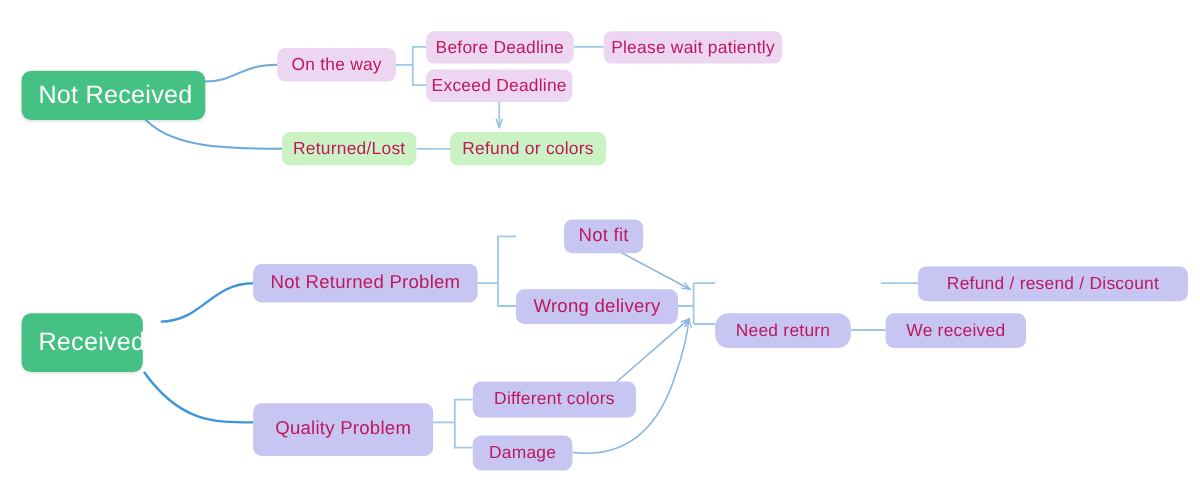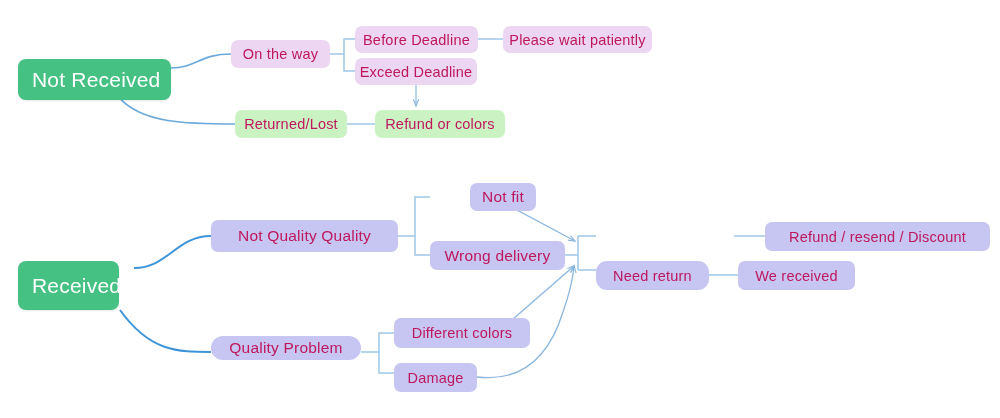--- a/index.html
+++ b/index.html
@@ -82,27 +82,27 @@
   <div class="node pink" style="left:503px;top:26px;width:149px;height:27px;background:#ecd6f1;">Please wait patiently</div>
 
   <div class="node pink" style="left:355px;top:58px;width:122px;height:27px;background:#ecd6f1;">Exceed Deadline</div>
 
   <div class="node mint" style="left:235px;top:110px;width:112px;height:28px;background:#cbf2c3;">Returned/Lost</div>
 
   <div class="node mint" style="left:375px;top:110px;width:130px;height:28px;background:#cbf2c3;">Refund or colors</div>
 
   <div class="node root" style="left:18px;top:261px;width:101px;height:49px;background:#45c183;">Received</div>
 
-  <div class="node peri" style="left:211px;top:220px;width:187px;height:32px;background:#c7c5f2;">Not Quality Quality</div>
+  <div class="node peri" style="left:211px;top:220px;width:187px;height:32px;background:#c7c5f2;">Not Returned Problem</div>
 
   <div class="node peri" style="left:430px;top:183px;width:66px;height:28px;background:#c7c5f2;margin-left:40px;">Not fit</div>
 
   <div class="node peri" style="left:430px;top:241px;width:135px;height:29px;background:#c7c5f2;">Wrong delivery</div>
 
-  <div class="node peri" style="left:211px;top:336px;width:150px;height:24px;background:#c7c5f2;border-radius:16px;">Quality Problem</div>
+  <div class="node peri" style="left:211px;top:336px;width:150px;height:44px;background:#c7c5f2;">Quality Problem</div>
 
   <div class="node peri-sm" style="left:394px;top:318px;width:136px;height:30px;background:#c7c5f2;">Different colors</div>
 
   <div class="node peri-sm" style="left:394px;top:363px;width:83px;height:29px;background:#c7c5f2;">Damage</div>
 
 
   <div class="node peri-sm" style="left:765px;top:222px;width:225px;height:29px;background:#c7c5f2;">Refund / resend / Discount</div>
 
   <div class="node peri-sm" style="left:596px;top:261px;width:113px;height:29px;background:#c7c5f2;border-radius:11px;">Need return</div>
 

